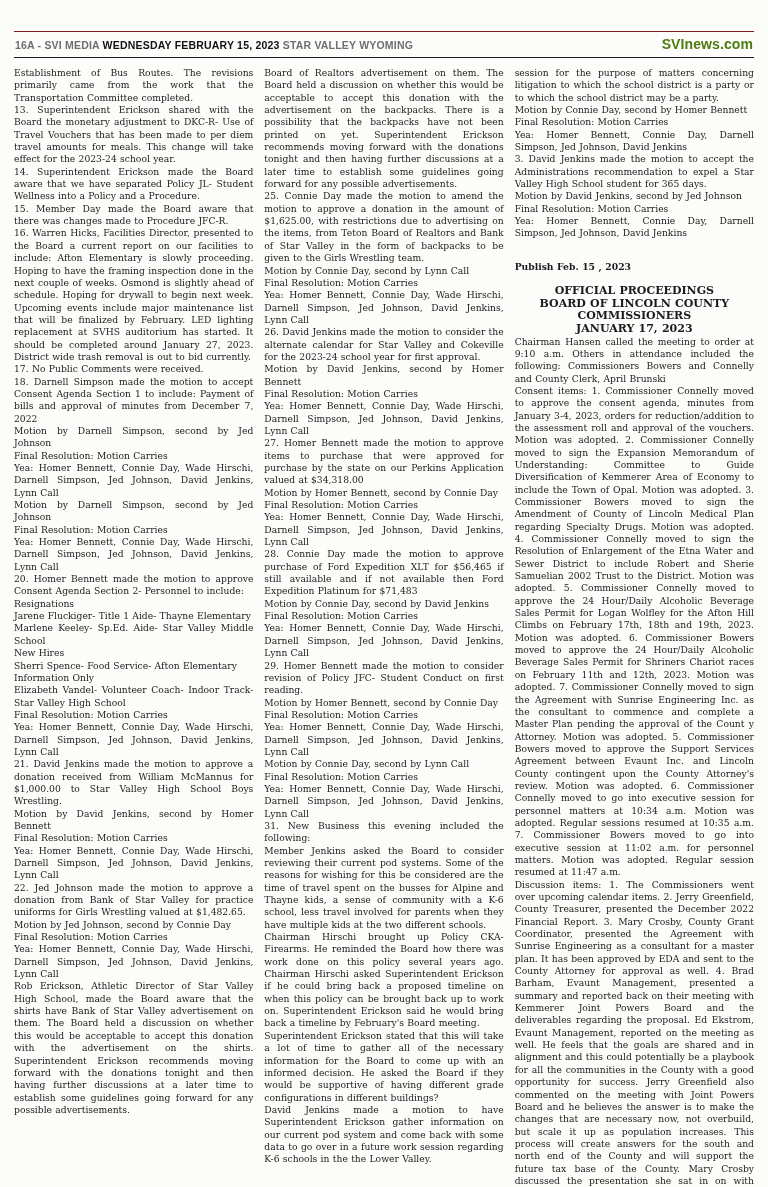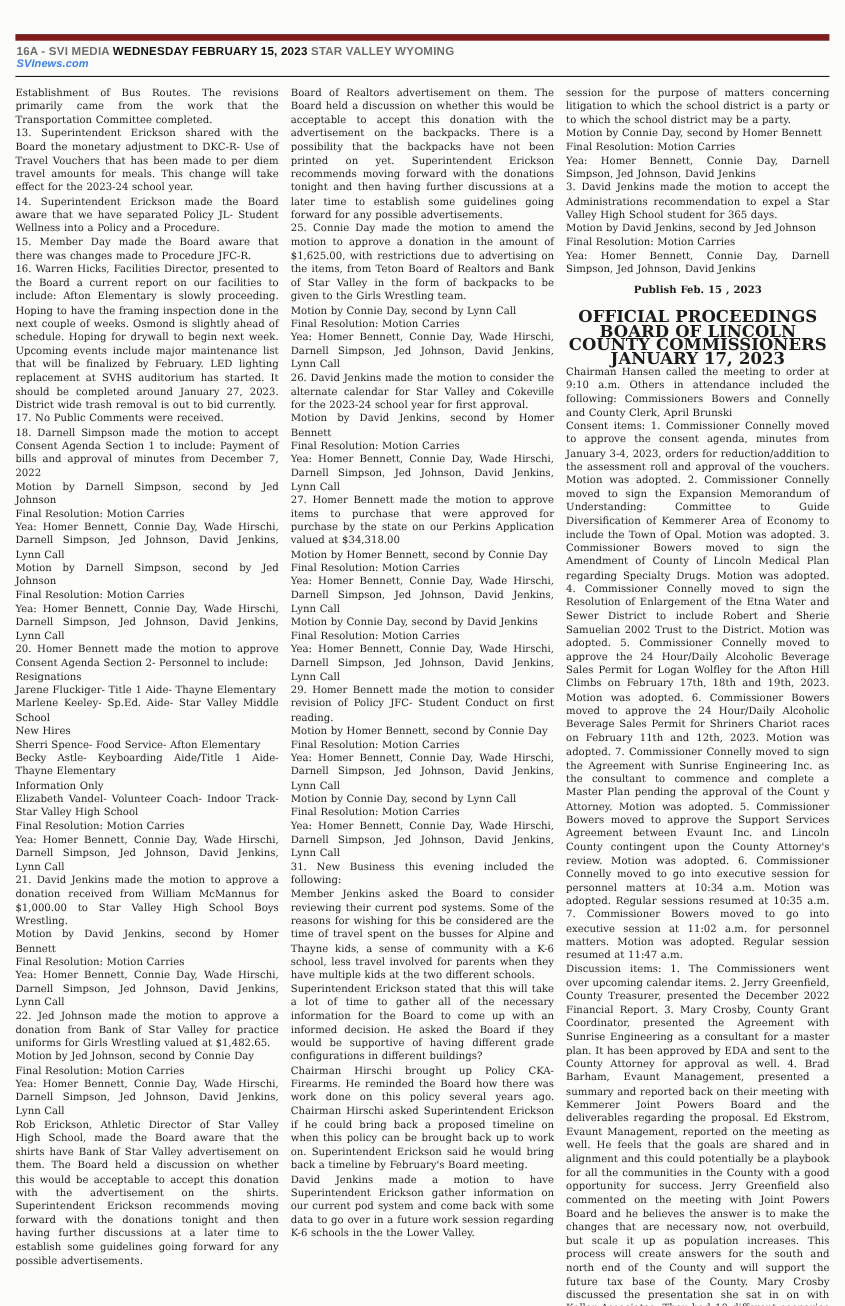--- a/index.html
+++ b/index.html
@@ -7,42 +7,42 @@
     width:768px;height:1187px;
     background:#fcfcfa;
     font-family:"DejaVu Serif","Liberation Serif",serif;
     color:#1b1b1b;
     overflow:hidden;
   }
   .page{padding:0 14px;}
   
   .masthead{
     margin-top:31px;
-    border-top:6px solid #7f1d1d;
+    border-top:1px solid #7f1d1d;
     border-bottom:1.6px solid #1a1a1a;
     padding:4px 1px 5px 1px;
     display:flex;justify-content:space-between;align-items:baseline;
     font-family:"Liberation Sans","DejaVu Sans",sans-serif;
-    font-size:10.5px;letter-spacing:.2px;flex-direction:column;
+    font-size:10.5px;letter-spacing:.2px;
   }
   .masthead .left{color:#6e6e6e;font-weight:700;}
   .masthead .left b{color:#111;}
-  .masthead .site{color:#3b82f6;font-weight:800;font-size:10px;letter-spacing:.1px;font-style:italic;}
+  .masthead .site{color:#4d7c0f;font-weight:800;font-size:14px;letter-spacing:.1px;}
   
   .columns{display:flex;gap:11px;margin-top:9px;}
   .col{
     flex:1 1 0;min-width:0;
     font-size:9.2px;line-height:12.35px;
     text-align:justify;
     word-spacing:.4px;
   }
   .col p{margin:0;}
-  .col p.publish{text-align:center;font-weight:bold;margin-top:1px;}
+  .col p.publish{text-align:left;font-weight:bold;margin-top:16px;}
   .col h2.heading{
-    font-size:15px;line-height:12.6px;
+    font-size:11px;line-height:12.6px;
     text-align:center;font-weight:bold;
     margin:7px 0 0 0;
     white-space:pre-line;
   }
   .col .gap{height:5px;}
 </style>
 </head>
 <body>
 
 <div class="page">
@@ -66,21 +66,20 @@
         <p class="p">Yea: Homer Bennett, Connie Day, Wade Hirschi, Darnell Simpson, Jed Johnson, David Jenkins, Lynn  Call</p>
         <p class="p">Motion by Darnell Simpson, second by Jed Johnson</p>
         <p class="p">Final Resolution: Motion Carries</p>
         <p class="p">Yea: Homer Bennett, Connie Day, Wade Hirschi, Darnell Simpson, Jed Johnson, David Jenkins, Lynn  Call</p>
         <p class="p">20. Homer Bennett made the motion to approve Consent Agenda Section 2- Personnel to include:</p>
         <p class="p">Resignations</p>
         <p class="p">Jarene Fluckiger- Title 1 Aide- Thayne Elementary</p>
         <p class="p">Marlene Keeley- Sp.Ed. Aide- Star Valley Middle School</p>
         <p class="p">New Hires</p>
         <p class="p">Sherri Spence- Food Service- Afton Elementary</p>
-        <p class="p">Becky Astle- Keyboarding Aide/Title 1 Aide- Thayne Elementary</p>
         <p class="p">Information Only</p>
         <p class="p">Elizabeth Vandel- Volunteer Coach- Indoor Track- Star Valley High School</p>
         <p class="p">Final Resolution: Motion Carries</p>
         <p class="p">Yea: Homer Bennett, Connie Day, Wade Hirschi, Darnell Simpson, Jed Johnson, David Jenkins, Lynn  Call</p>
         <p class="p">21. David Jenkins made the motion to approve a donation received from William McMannus for  $1,000.00 to Star Valley High School Boys Wrestling.</p>
         <p class="p">Motion by David Jenkins, second by Homer Bennett</p>
         <p class="p">Final Resolution: Motion Carries</p>
         <p class="p">Yea: Homer Bennett, Connie Day, Wade Hirschi, Darnell Simpson, Jed Johnson, David Jenkins, Lynn  Call</p>
         <p class="p">22. Jed Johnson made the motion to approve a donation from Bank of Star Valley for practice  uniforms for Girls Wrestling valued at $1,482.65.</p>
         <p class="p">Motion by Jed Johnson, second by Connie Day</p>
@@ -95,34 +94,35 @@
         <p class="p">Final Resolution: Motion Carries</p>
         <p class="p">Yea: Homer Bennett, Connie Day, Wade Hirschi, Darnell Simpson, Jed Johnson, David Jenkins, Lynn Call</p>
         <p class="p">26. David Jenkins made the motion to consider the alternate calendar for Star Valley and Cokeville for the  2023-24 school year for first approval.</p>
         <p class="p">Motion by David Jenkins, second by Homer Bennett</p>
         <p class="p">Final Resolution: Motion Carries</p>
         <p class="p">Yea: Homer Bennett, Connie Day, Wade Hirschi, Darnell Simpson, Jed Johnson, David Jenkins, Lynn  Call</p>
         <p class="p">27. Homer Bennett made the motion to approve items to purchase that were approved for purchase by the  state on our Perkins Application valued at $34,318.00</p>
         <p class="p">Motion by Homer Bennett, second by Connie Day</p>
         <p class="p">Final Resolution: Motion Carries</p>
         <p class="p">Yea: Homer Bennett, Connie Day, Wade Hirschi, Darnell Simpson, Jed Johnson, David Jenkins, Lynn  Call</p>
+        <p class="p">28. Connie Day made the motion to approve purchase of Ford Expedition XLT for $56,465 if still  available and if not available then Ford Expedition Platinum for $71,483</p>
         <p class="p">Motion by Connie Day, second by David Jenkins</p>
         <p class="p">Final Resolution: Motion Carries</p>
         <p class="p">Yea: Homer Bennett, Connie Day, Wade Hirschi, Darnell Simpson, Jed Johnson, David Jenkins, Lynn  Call</p>
         <p class="p">29. Homer Bennett made the motion to consider revision of Policy JFC- Student Conduct on first  reading.</p>
         <p class="p">Motion by Homer Bennett, second by Connie Day</p>
         <p class="p">Final Resolution: Motion Carries</p>
         <p class="p">Yea: Homer Bennett, Connie Day, Wade Hirschi, Darnell Simpson, Jed Johnson, David Jenkins, Lynn  Call</p>
         <p class="p">Motion by Connie Day, second by Lynn Call</p>
         <p class="p">Final Resolution: Motion Carries</p>
         <p class="p">Yea: Homer Bennett, Connie Day, Wade Hirschi, Darnell Simpson, Jed Johnson, David Jenkins, Lynn  Call</p>
         <p class="p">31. New Business this evening included the following:</p>
         <p class="p">Member Jenkins asked the Board to consider reviewing their current pod systems. Some of the reasons  for wishing for this be considered are the time of travel spent on the busses for Alpine and Thayne  kids, a sense of community with a K-6 school, less travel involved for parents when they have multiple  kids at the two different schools.</p>
+        <p class="p">Chairman Hirschi brought up Policy CKA- Firearms. He reminded the Board how there was work done  on this policy several years ago. Chairman Hirschi asked Superintendent Erickson if he could bring back  a proposed timeline on when this policy can be brought back up to work on. Superintendent Erickson said  he would bring back a timeline by February's Board meeting.</p>
         <p class="p">Superintendent Erickson stated that this will take a lot of time to gather all of the necessary  information for the Board to come up with an informed decision. He asked the Board if they would  be supportive of having different grade configurations in different buildings?</p>
-        <p class="p">Chairman Hirschi brought up Policy CKA- Firearms. He reminded the Board how there was work done  on this policy several years ago. Chairman Hirschi asked Superintendent Erickson if he could bring back  a proposed timeline on when this policy can be brought back up to work on. Superintendent Erickson said  he would bring back a timeline by February's Board meeting.</p>
         <p class="p">David Jenkins made a motion to have Superintendent Erickson gather information on our current pod  system and come back with some data to go over in a future work session regarding K-6 schools in the  the Lower Valley.</p>
       </div>
       <div class="col">
         <p class="p">session for the purpose of matters  concerning litigation to which the school district is a party or to which the school district may be a  party.</p>
         <p class="p">Motion by Connie Day, second by Homer Bennett</p>
         <p class="p">Final Resolution: Motion Carries</p>
         <p class="p">Yea: Homer Bennett, Connie Day, Darnell Simpson, Jed Johnson, David Jenkins</p>
         <p class="p">3. David Jenkins made the motion to accept the Administrations recommendation to expel a Star  Valley High School student for 365 days.</p>
         <p class="p">Motion by David Jenkins, second by Jed Johnson</p>
         <p class="p">Final Resolution: Motion Carries</p>

